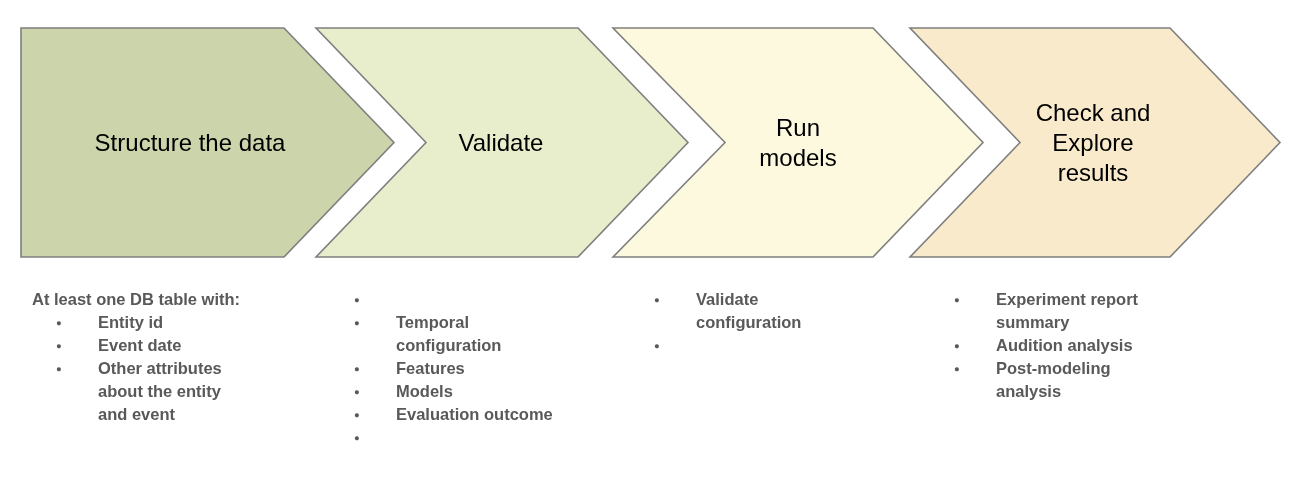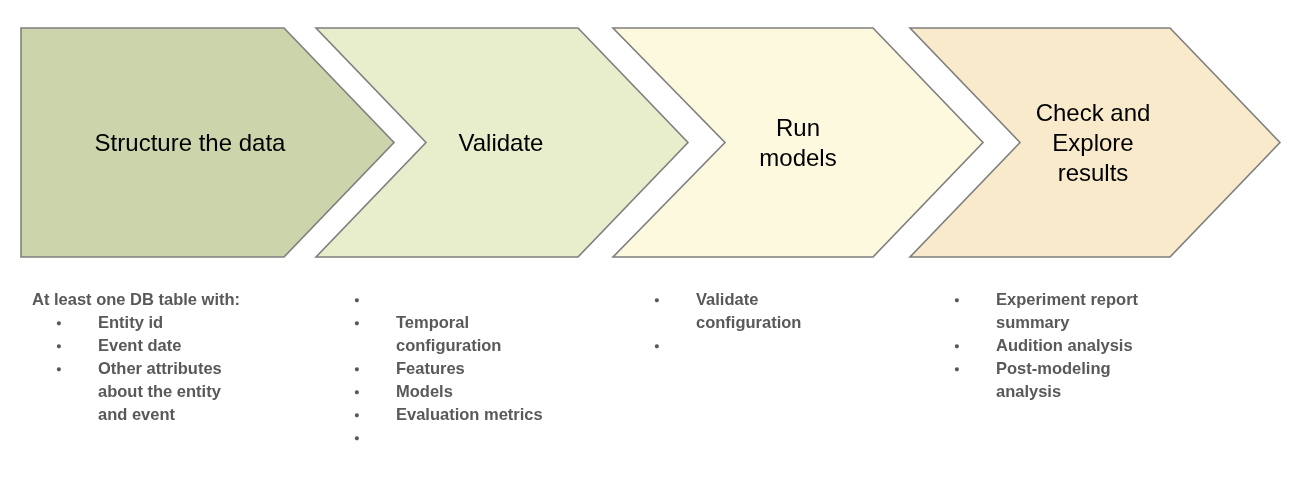--- a/index.html
+++ b/index.html
@@ -114,21 +114,21 @@
     <div class="li">
       <span class="dot">●</span>
       <span class="txt">Features</span>
     </div>
     <div class="li">
       <span class="dot">●</span>
       <span class="txt">Models</span>
     </div>
     <div class="li">
       <span class="dot">●</span>
-      <span class="txt">Evaluation metrics</span>
+      <span class="txt">Evaluation outcome</span>
     </div>
     <div class="li">
       <span class="dot">●</span>
     </div>
   </div>
 
   <div class="col" style="left:630px; width:232px">
 
     <div class="li">
       <span class="dot">●</span>

